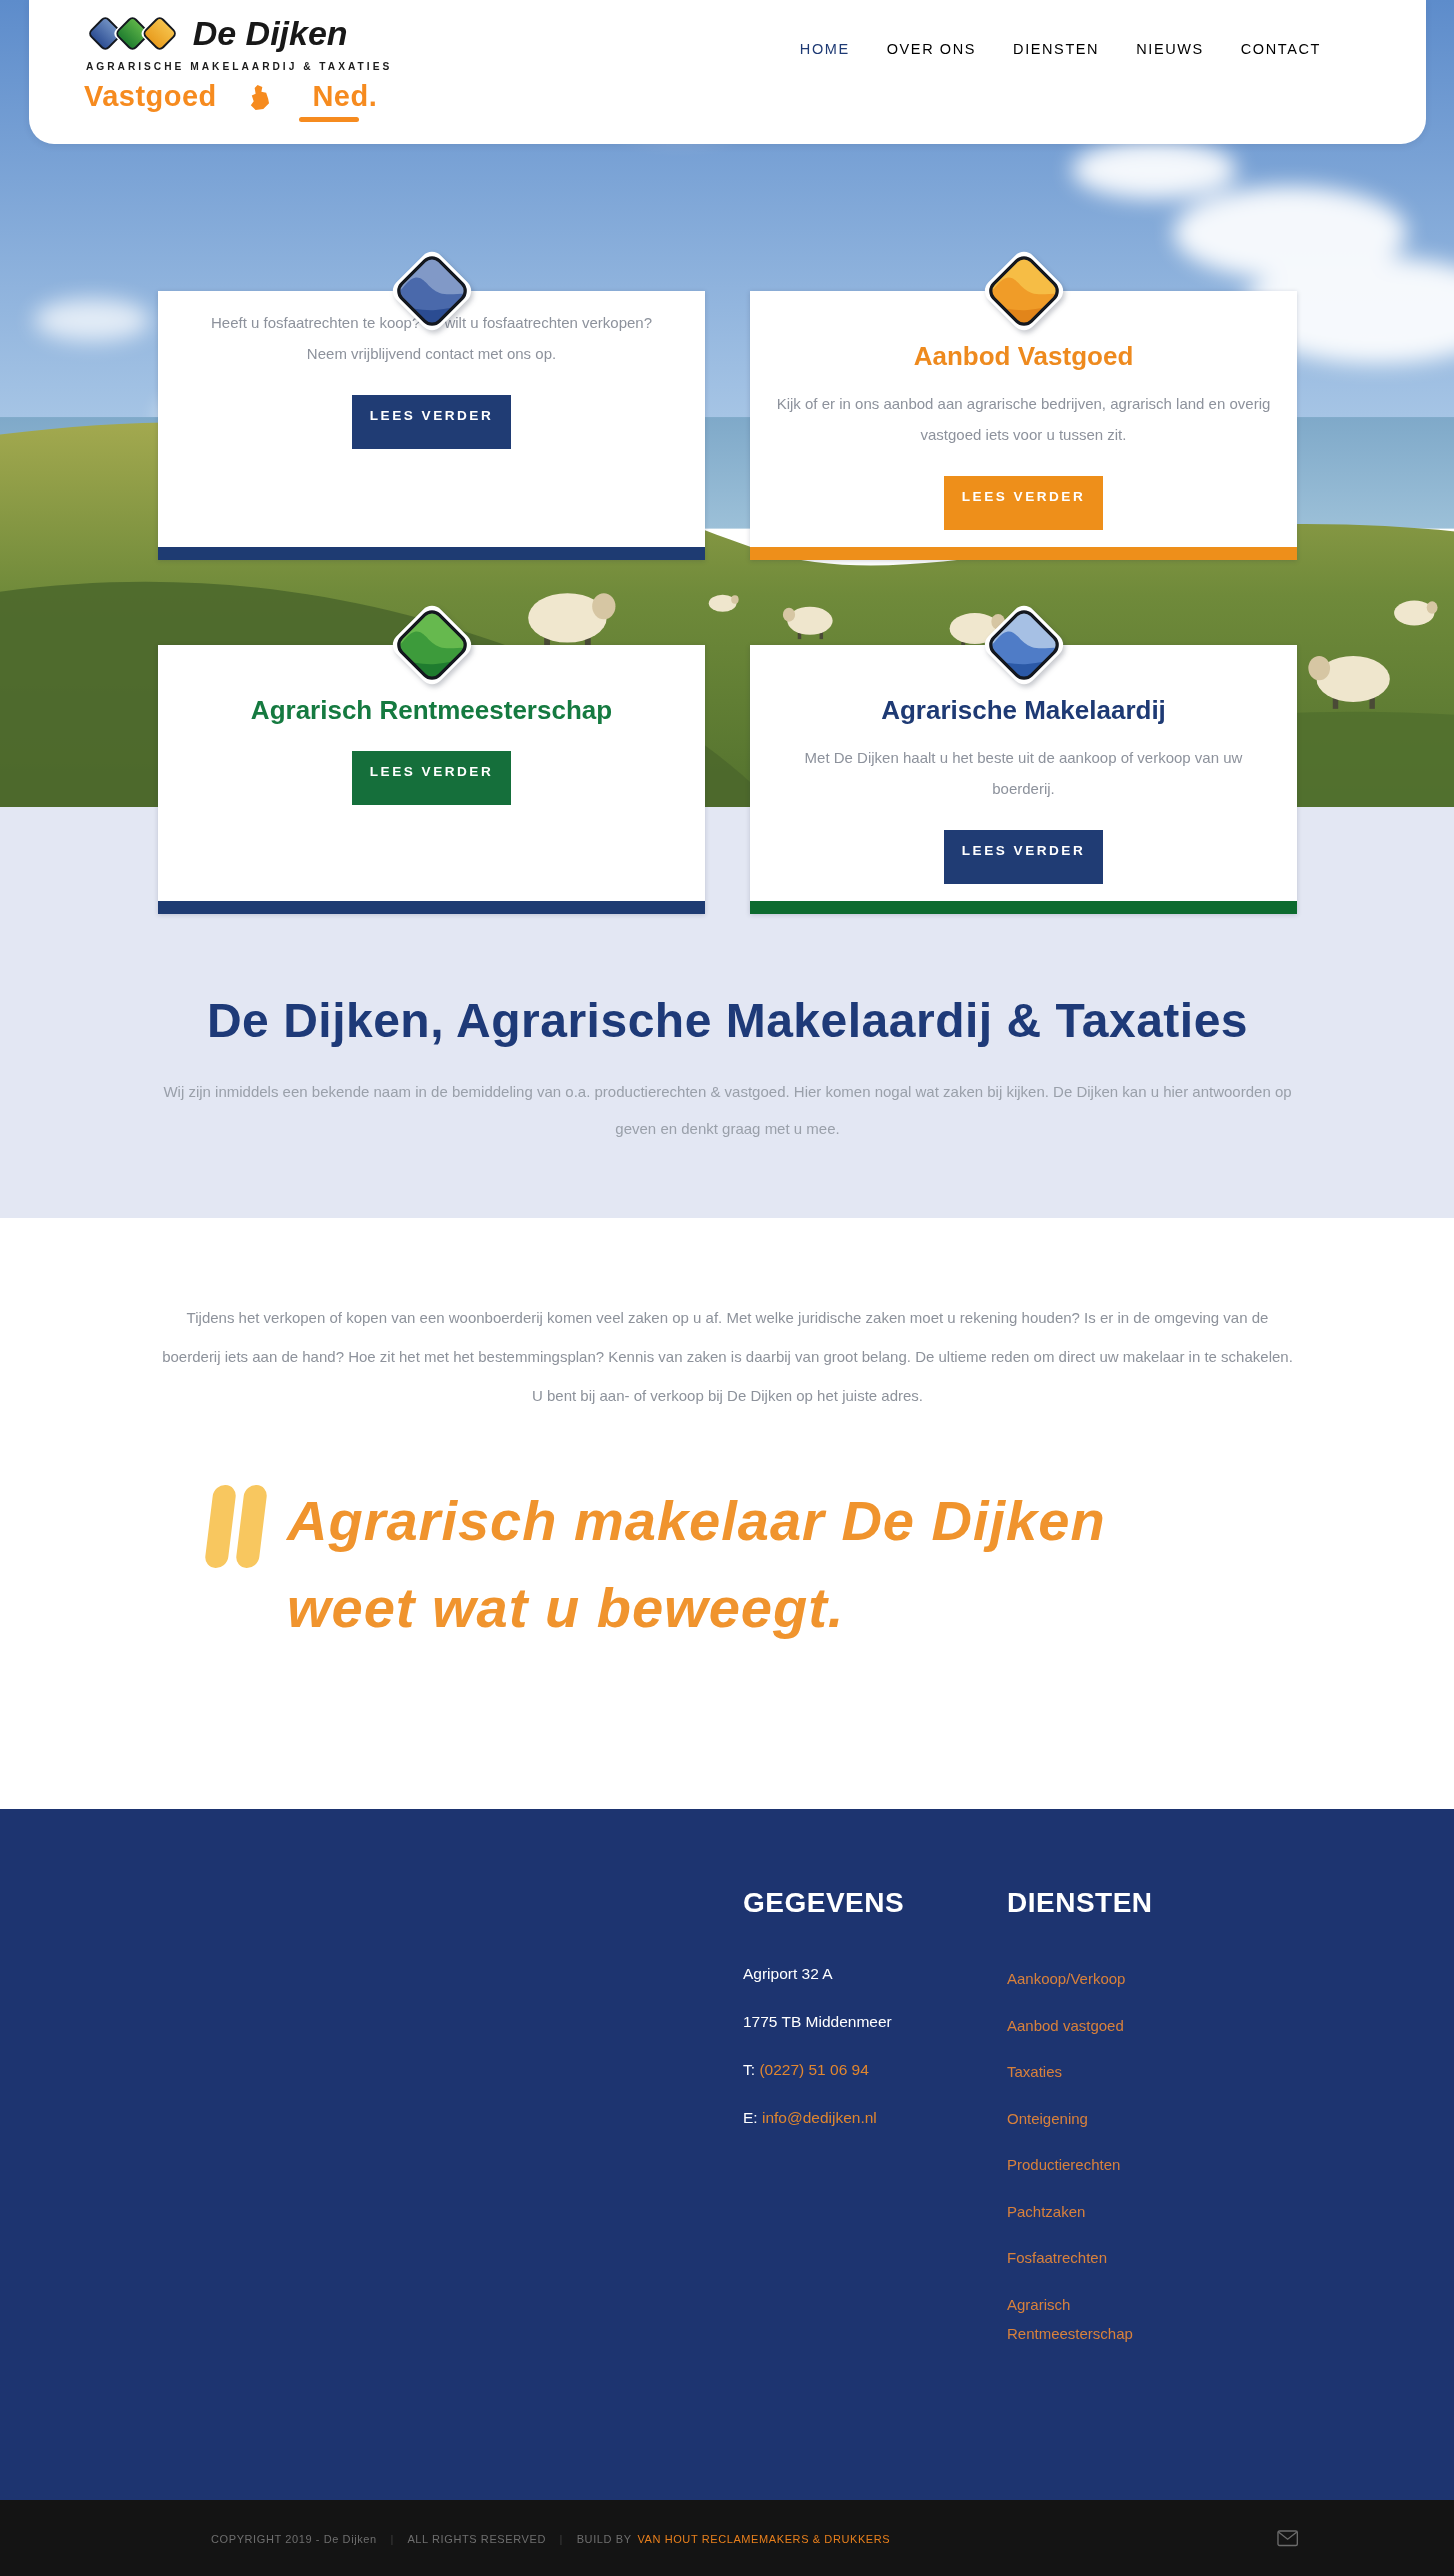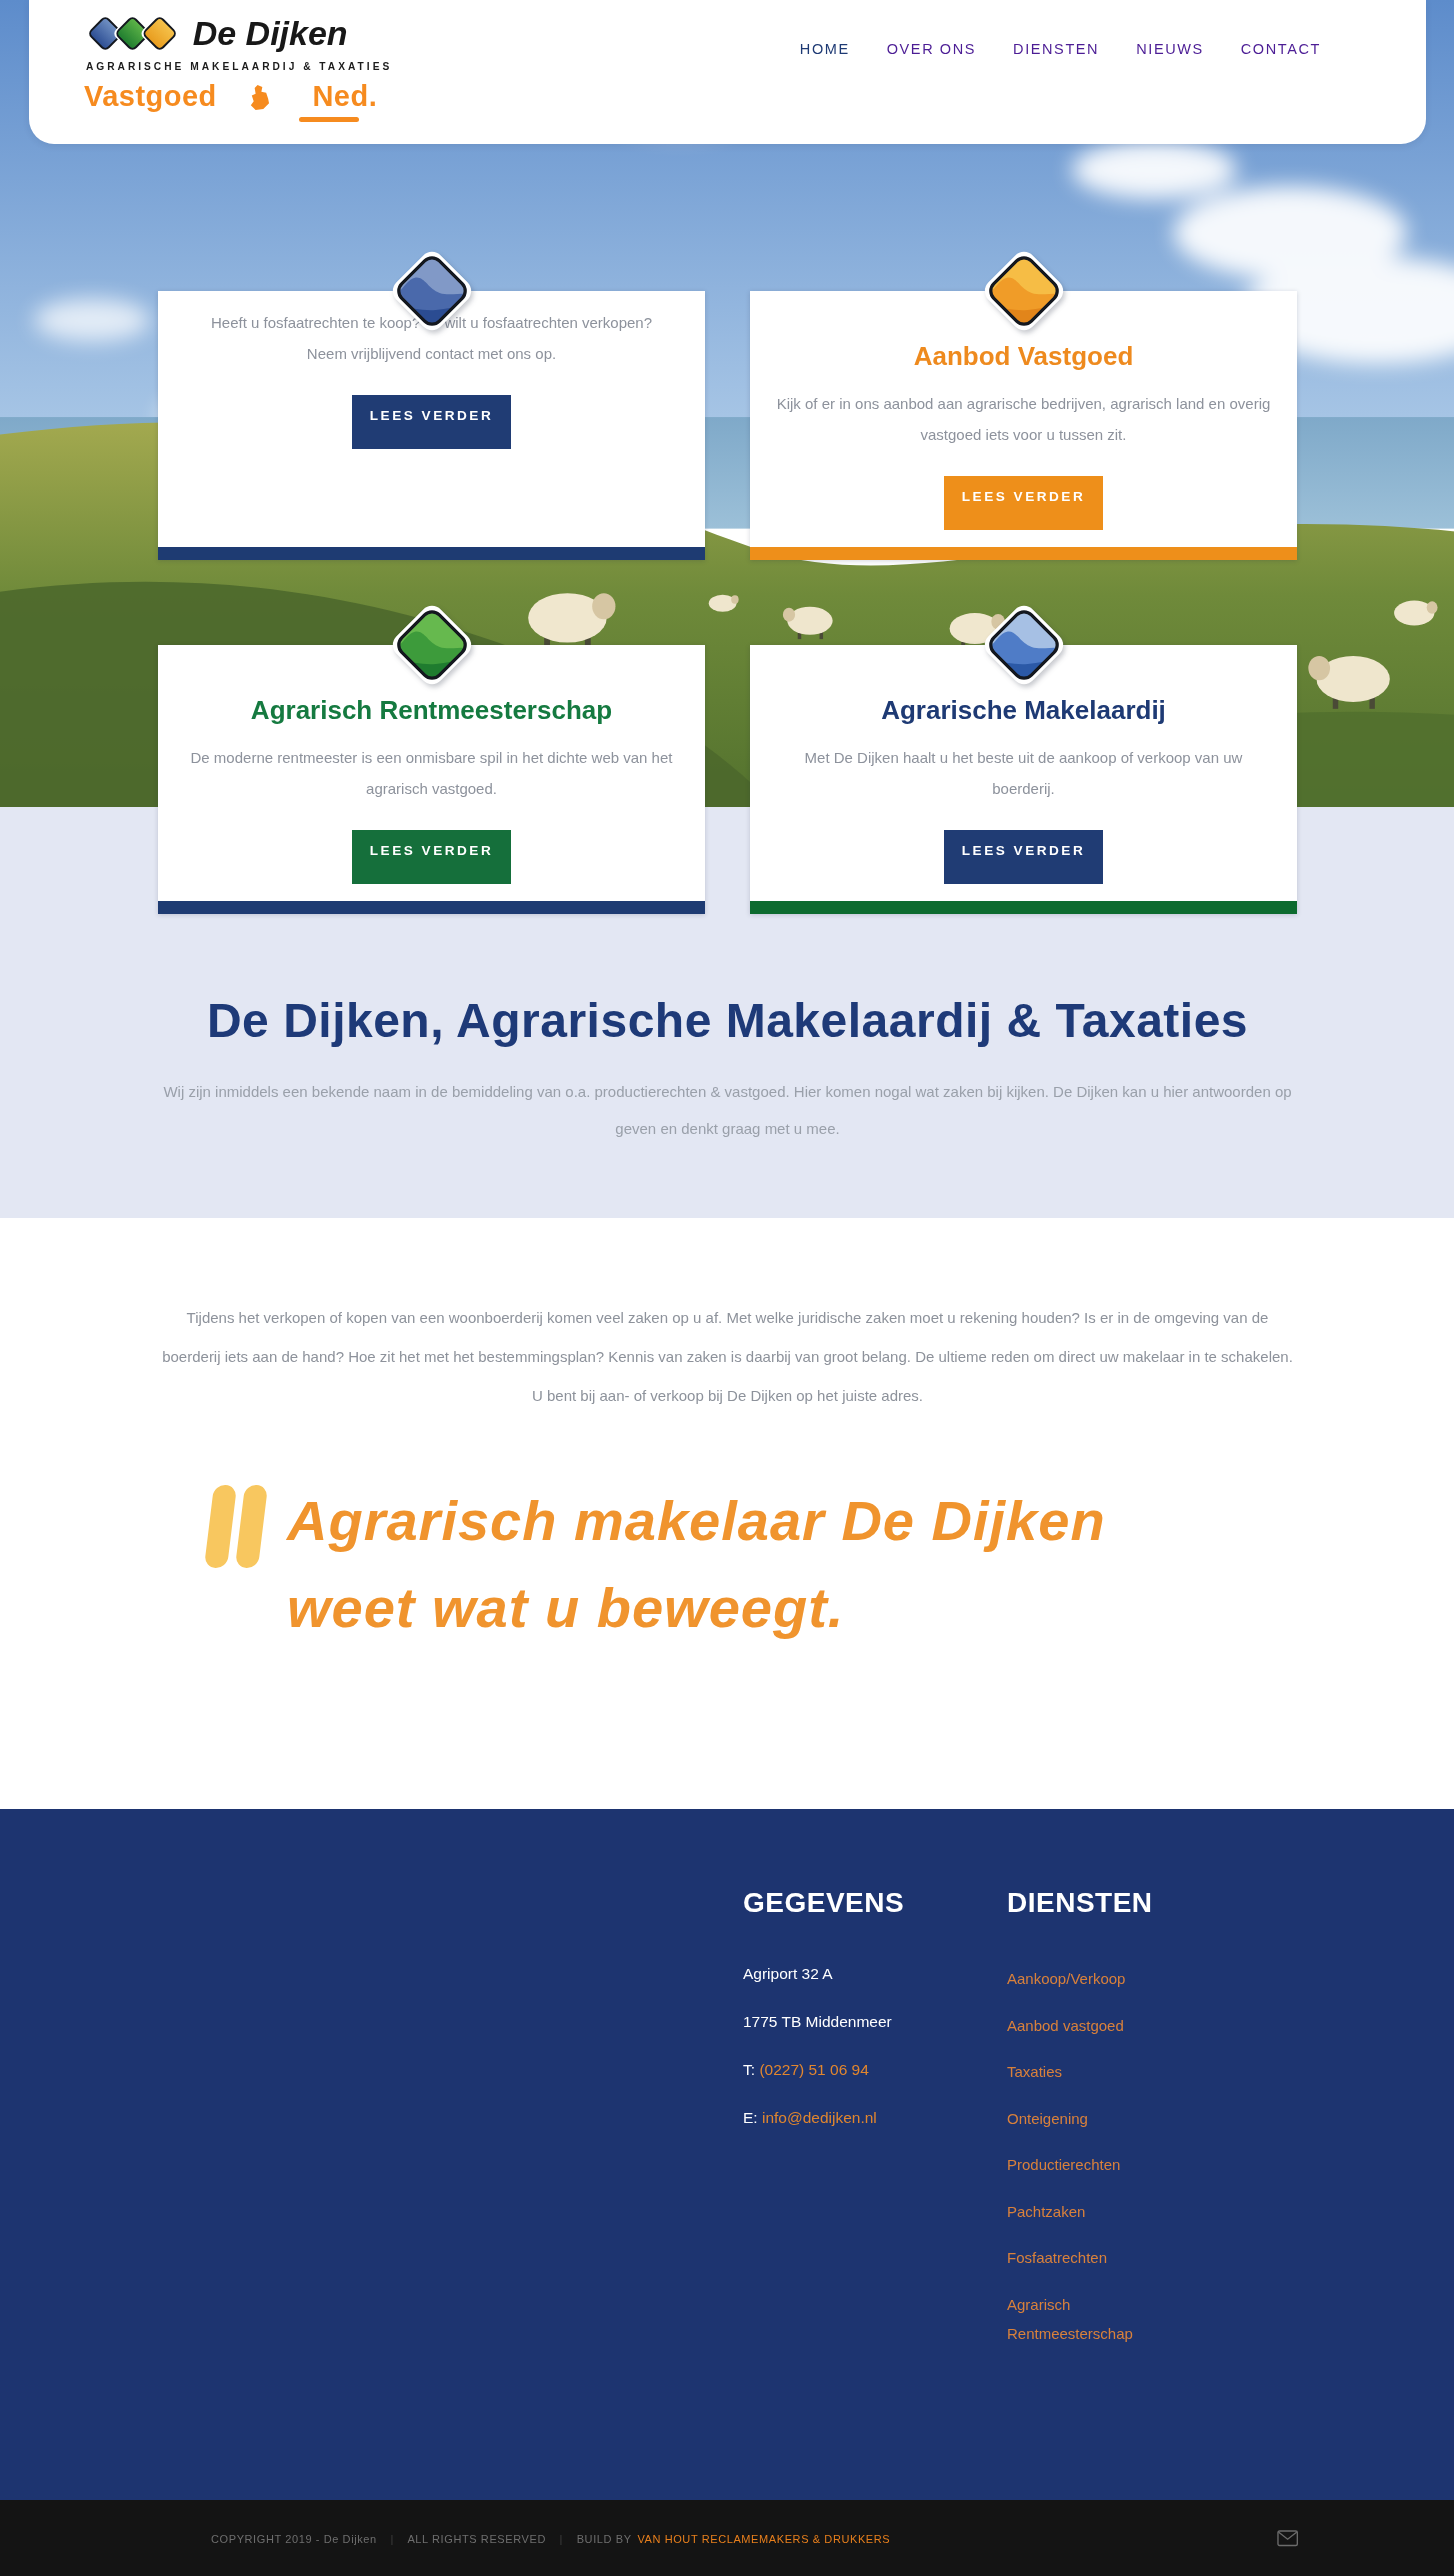--- a/index.html
+++ b/index.html
@@ -25,21 +25,21 @@
   .brand-name { font-size:34px; font-weight:700; font-style:italic; color:#181818; margin-left:9.7px; letter-spacing:0; }
   .logo-tagline { font-size:10.2px; letter-spacing:3px; color:#1c1c1c; margin:3.9px 0 0 3.9px; font-weight:700; }
   .logo-row3 { display:flex; align-items:flex-end; margin:8.7px 0 0 1.9px;gap:23px; }
   .vastgoed { font-size:29px; font-weight:700; color:#f68b1f; letter-spacing:0.5px; }
   .nl-map { margin:0 4.8px 1.9px 6.8px; }
   .ned-wrap { position:relative; }
   .ned { font-size:29px; font-weight:700; color:#f68b1f; letter-spacing:0.5px;margin-left:15px; }
   .ned-underline { position:absolute; left:1.9px; bottom:-8.7px; width:60px; height:4.8px; border-radius:2.9px; background:#f68b1f; }
 
   .nav { position:absolute; right:105px; top:39px; display:flex; gap:37px; }
-  .nav a { text-decoration:none; font-size:14.5px; letter-spacing:1.6px; color:#4c1d95; line-height:21.3px; }
+  .nav a { text-decoration:none; font-size:14.5px; letter-spacing:1.6px; color:#000000; line-height:21.3px; }
   .nav a.active { color:#1e3a74; }
 
   
   .cards {
     position:absolute; left:158px; top:291px; width:1139px; z-index:5;
     display:grid; grid-template-columns:547px 547px; column-gap:45px; row-gap:85px;
   }
   .card {
     position:relative; background:#ffffff; height:269px; text-align:center;
     box-shadow:0 1px 4.8px rgba(20,30,60,.18);
@@ -305,22 +305,20 @@
         </defs>
       <rect x="15" y="15" width="66" height="66" rx="13" transform="rotate(45 48 48)" fill="#ffffff"></rect>
       <g clip-path="url(#clipC)">
         <rect x="0" y="0" width="96" height="96" class="dm-light"></rect>
         <path class="dm-mid" d="M0,58 C14,54 20,36 30,34 C40,32 44,46 56,50 C68,54 82,48 96,52 L96,96 L0,96 Z"></path>
         <path class="dm-dark" d="M0,66 C18,62 36,70 52,68 C68,66 84,62 96,65 L96,96 L0,96 Z"></path>
       </g>
       <rect x="20" y="20" width="56" height="56" rx="11" transform="rotate(45 48 48)" fill="none" stroke="#14181f" stroke-width="3.4"></rect>
     </svg>
     <h3>Agrarisch Rentmeesterschap</h3>
-    <p>De moderne rentmeester is een onmisbare spil in het dichte web van het
-agrarisch vastgoed.</p>
     <a href="#" class="btn">LEES VERDER</a>
   </article>
 
   <article class="card card--c3">
     <svg class="card-icon" viewBox="0 0 96 96">
       <defs>
           <clipPath id="clipD">
             <rect x="20" y="20" width="56" height="56" rx="11" transform="rotate(45 48 48)"></rect>
           </clipPath>
         </defs>

